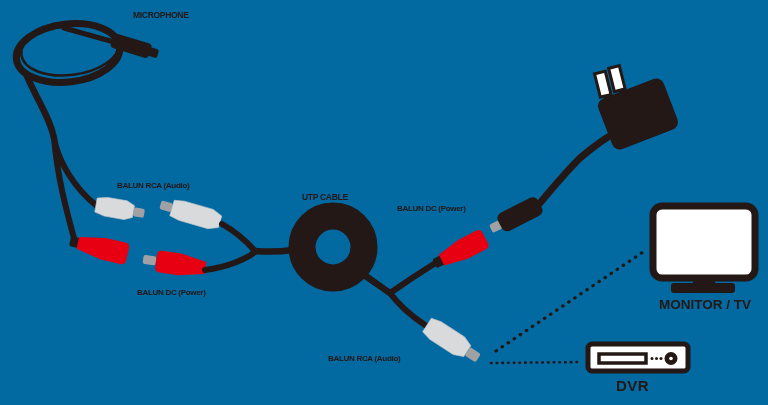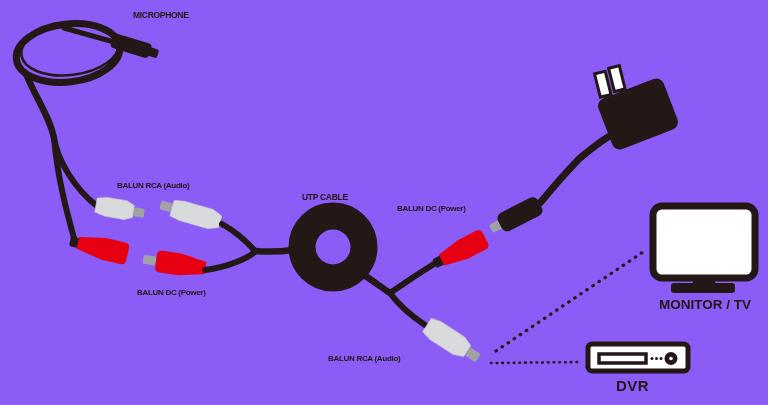--- a/index.html
+++ b/index.html
@@ -1,16 +1,16 @@
 <!DOCTYPE html>
 <html><head>
 <meta charset="utf-8">
 <style>
   html,body{margin:0;padding:0;background:#ffffff;}
-  .canvas{position:relative;width:768px;height:405px;background:#8b5cf6;overflow:hidden;
+  .canvas{position:relative;width:768px;height:405px;background:#0369a1;overflow:hidden;
           font-family:"Liberation Sans", sans-serif;}
   svg{display:block;}
   .lbl{font-family:"Liberation Sans", sans-serif;font-weight:bold;fill:#231815;letter-spacing:-0.3px;}
   .lbl-sm{font-size:8px;}
   .lbl-md{font-size:8.5px;}
   .lbl-lg{font-size:13.5px;letter-spacing:0px;}
   .lbl-xl{font-size:15px;letter-spacing:0.5px;}
   .cable{stroke:#231815;fill:none;stroke-linecap:round;}
   .fill-line{fill:#231815;}
   .fill-red{fill:#e60012;}

